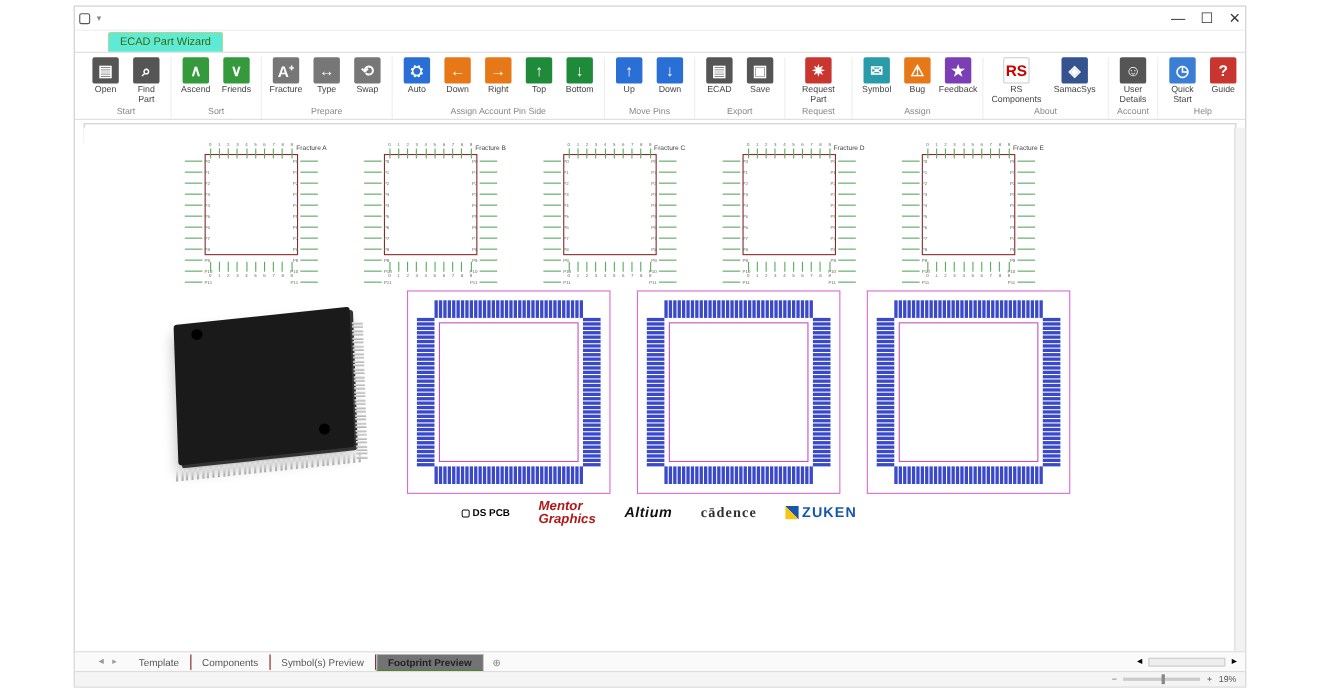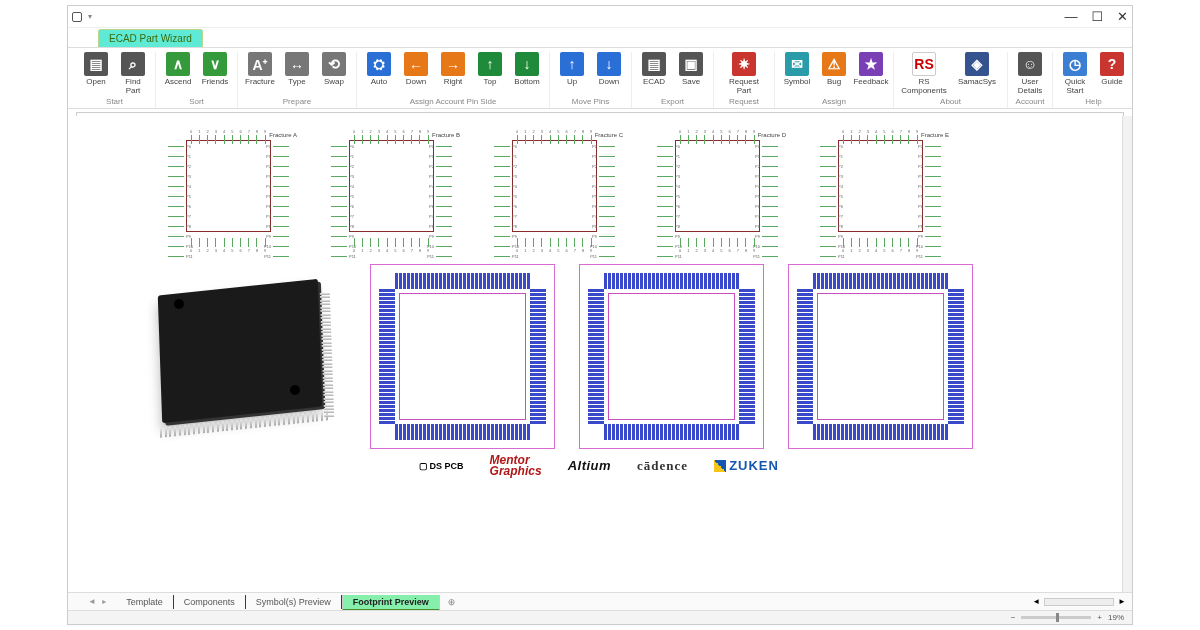--- a/index.html
+++ b/index.html
@@ -69,21 +69,21 @@
 .logo-ds{font-size:9px;display:flex;align-items:center;gap:2px}
 .logo-mentor{color:#b01818;font-style:italic;font-family:Georgia,serif;font-size:12px;line-height:.9}
 .logo-altium{color:#111;font-style:italic;letter-spacing:.5px}
 .logo-cadence{color:#333;font-family:Georgia,serif;letter-spacing:1px}
 .logo-zuken{color:#1557b0;letter-spacing:1px;display:flex;align-items:center;gap:3px}
 .zk-sq{width:12px;height:12px;background:linear-gradient(45deg,#f5c518 50%,#1557b0 50%)}
 
 .sheets{position:absolute;left:0;right:0;bottom:14px;height:18px;border-top:1px solid #ddd;display:flex;align-items:center;padding-left:20px;font-size:9px;background:#fafafa}
 .sheets .nav{color:#999;font-size:8px;letter-spacing:2px;margin-right:8px}
 .sheet{padding:2px 10px;border-right:1px solid #7f1d1d;color:#555}
-.sheet.active{font-weight:700;color:#222;background:#86efac;border:1px solid #ccc;border-top:none;border-bottom:2px solid #4a8a2a}
+.sheet.active{font-weight:700;color:#222;background:#737373;border:1px solid #ccc;border-top:none;border-bottom:2px solid #4a8a2a}
 .sheet-add{padding:2px 8px;color:#888}
 .hscroll{margin-left:auto; display:flex;align-items:center;gap:4px;margin-right:6px}
 .hscroll .track{width:70px;height:8px;background:#eee;border:1px solid #ccc}
 
 .status{position:absolute;left:0;right:0;bottom:0;height:14px;background:#f4f4f4;border-top:1px solid #ddd;display:flex;align-items:center;justify-content:flex-end;padding-right:8px;font-size:8px;color:#555;gap:6px}
 .status .slider{width:70px;height:3px;background:#ccc;position:relative}
 .status .slider::after{content:"";position:absolute;left:50%;top:-3px;width:3px;height:9px;background:#888}
 </style>
 </head>
 <body>

